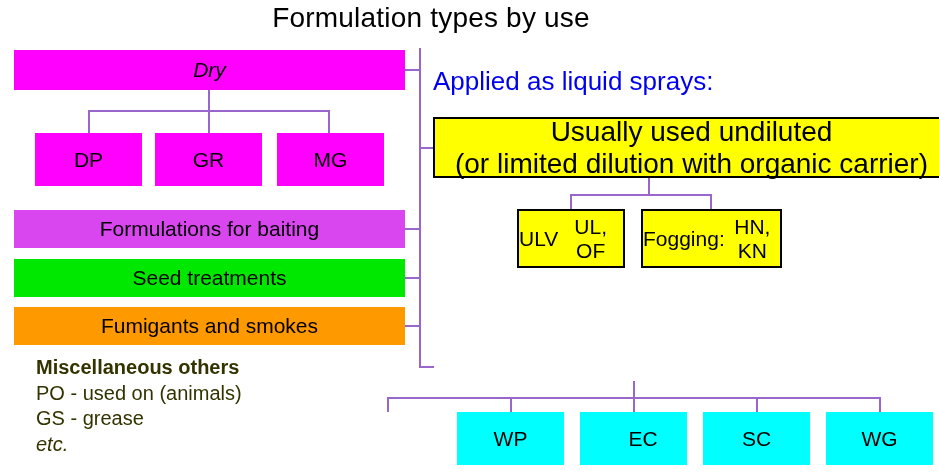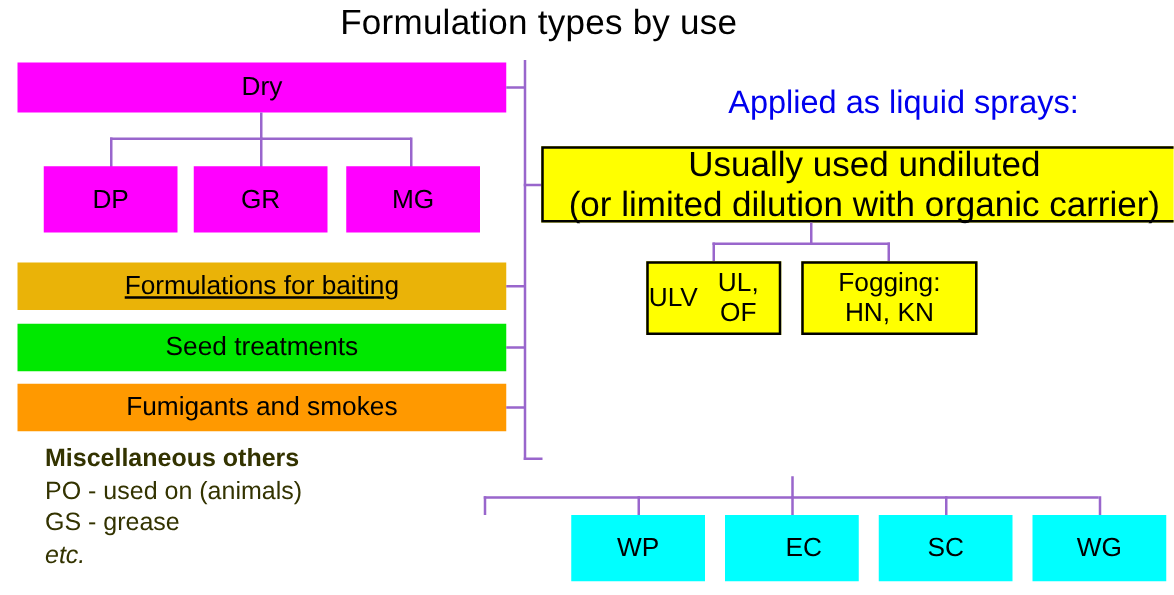--- a/index.html
+++ b/index.html
@@ -23,21 +23,21 @@
     display: flex;
     align-items: center;
     justify-content: center;
     text-align: center;
     color: #000000;
     font-family: "Liberation Sans", sans-serif;
     line-height: 1.12;
     white-space: pre-line;
   }
   .magenta { background: #ff00ff; }
-  .pink    { background: #eab308; text-decoration: underline; }
+  .pink    { background: #d946ef; }
   .green   { background: #00e800; }
   .orange  { background: #ff9900; }
   .cyan    { background: #00ffff; }
   .yellow  { background: #ffff00; border: 2px solid #000000; }
 
   .conn {
     position: absolute;
     background: #9966cc;
   }
   .conn-h { height: 2px; }
@@ -51,21 +51,21 @@
     text-align: center;
     font-size: 28px;
     color: #000000;
     letter-spacing: 0.2px;
   }
   #section-heading {
     position: absolute;
     left: 433px;
     top: 66px;
     width: 430px;
-    text-align: right;
+    text-align: left;
     font-size: 26px;
     color: #0000ee;
   }
   #misc {
     position: absolute;
     left: 36px;
     top: 355px;
     color: #333300;
     font-size: 20px;
     line-height: 1.28;
@@ -73,21 +73,21 @@
   #misc .misc-title { font-weight: bold; }
   #misc .misc-etc   { font-style: italic; }
 </style>
 </head>
 <body>
 
 <div id="canvas">
 
   <div id="title">Formulation types by use</div>
 
-  <div class="box magenta" style="left:14px; top:50px; width:391px; height:40px; font-size:21px;">
+  <div class="box magenta" style="left:14px; top:50px; width:391px; height:40px; font-size:21px;font-style:italic;">
     <span>Dry</span>
   </div>
 
   <div class="conn conn-v" style="left:208px; top:90px; height:21px;"></div>
   <div class="conn conn-h" style="left:88px; top:110px; width:241px;"></div>
   <div class="conn conn-v" style="left:88px; top:110px; height:24px;"></div>
   <div class="conn conn-v" style="left:208px; top:110px; height:24px;"></div>
   <div class="conn conn-v" style="left:328px; top:110px; height:24px;"></div>
 
   <div class="box magenta" style="left:35px; top:133px; width:107px; height:53px; font-size:21px;">
@@ -138,21 +138,21 @@
 
   <div class="conn conn-v" style="left:648px; top:178px; height:17px;"></div>
   <div class="conn conn-h" style="left:570px; top:194px; width:142px;"></div>
   <div class="conn conn-v" style="left:570px; top:194px; height:15px;"></div>
   <div class="conn conn-v" style="left:710px; top:194px; height:15px;"></div>
 
   <div class="box yellow" style="left:517px; top:209px; width:108px; height:59px; font-size:21px; justify-content:center;">
     <span>ULV</span>
     <span>UL, OF</span>
   </div>
-  <div class="box yellow" style="left:641px; top:209px; width:141px; height:59px; font-size:21px; flex-direction:column; justify-content:center;">
+  <div class="box yellow" style="left:641px; top:209px; width:141px; height:59px; font-size:21px; flex-direction:row; justify-content:center;">
     <span>Fogging:</span>
     <span>HN, KN</span>
   </div>
 
 
   <div class="conn conn-v" style="left:633px; top:381px; height:17px;"></div>
   <div class="conn conn-h" style="left:387px; top:397px; width:492px;"></div>
   <div class="conn conn-v" style="left:387px; top:397px; height:15px;"></div>
   <div class="conn conn-v" style="left:510px; top:397px; height:15px;"></div>
   <div class="conn conn-v" style="left:633px; top:397px; height:15px;"></div>

